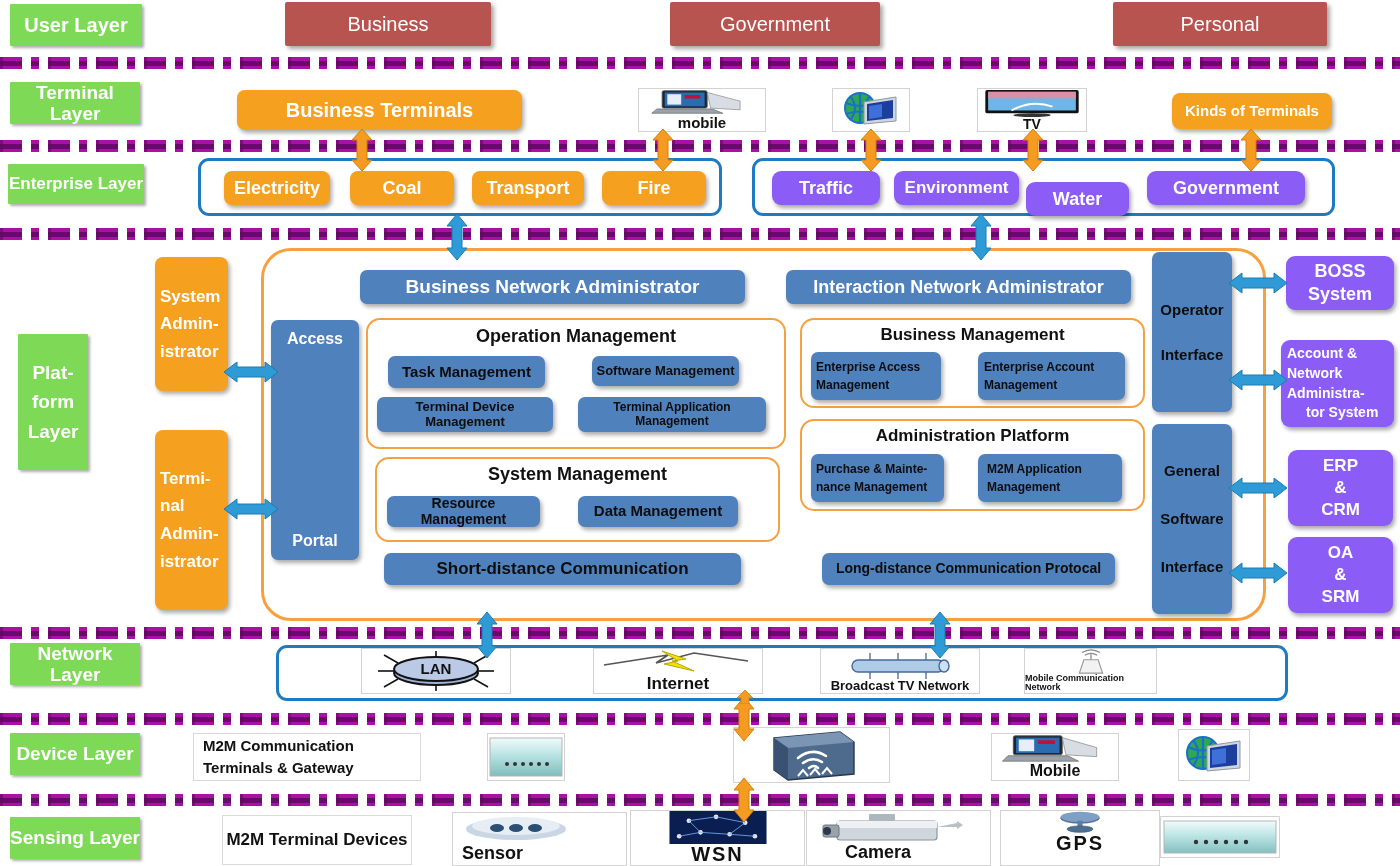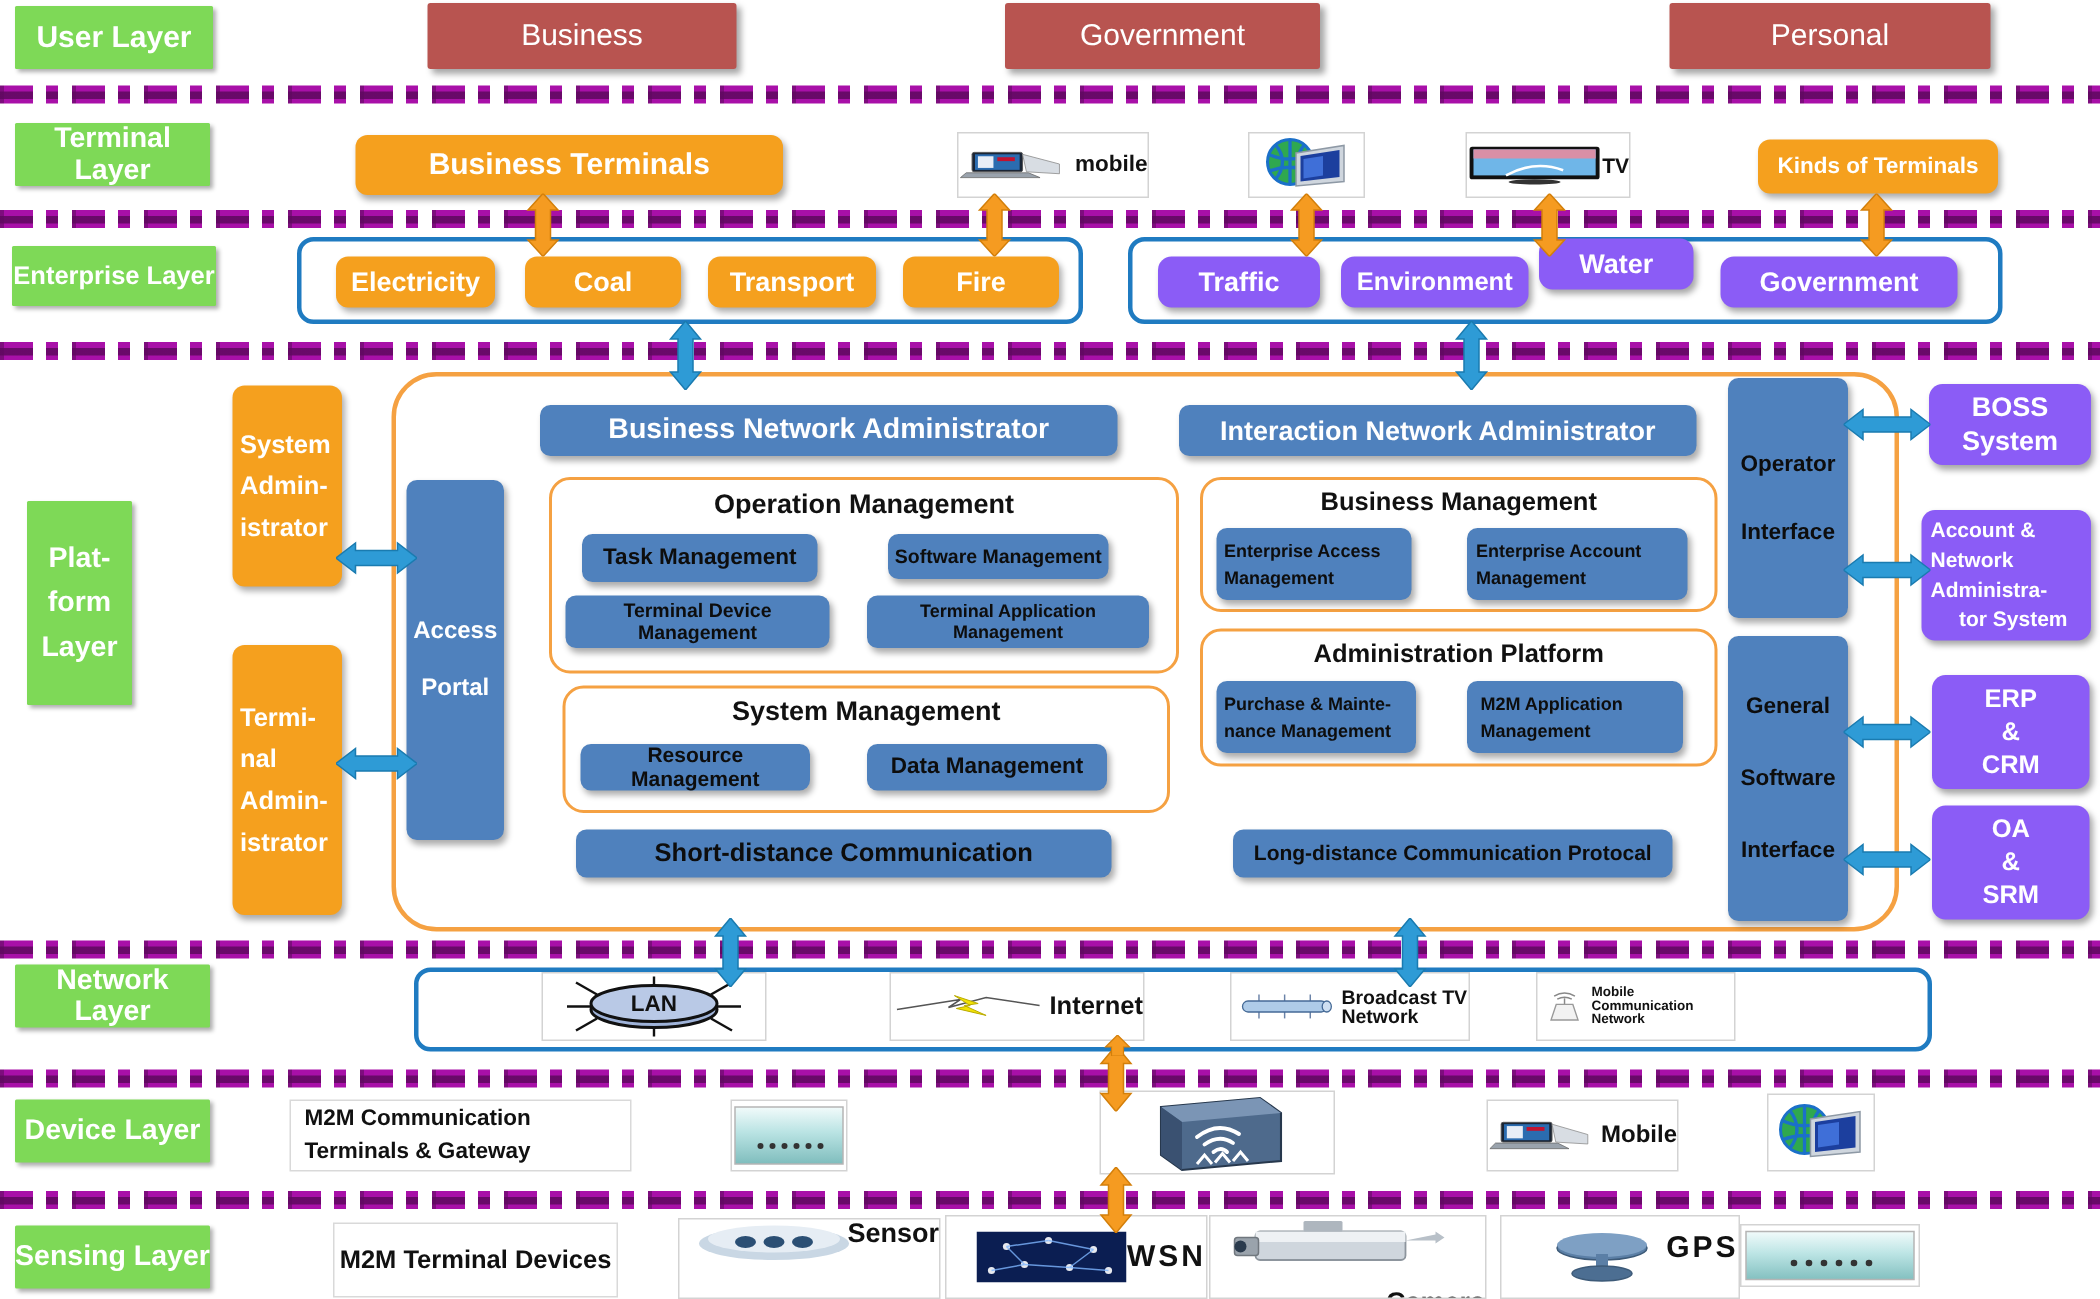--- a/index.html
+++ b/index.html
@@ -27,21 +27,21 @@
 
   .bluebox{background:#4F81BD;color:#ffffff;font-weight:bold;
            border-radius:7px;box-shadow:2px 3px 4px rgba(0,0,0,.33);}
   .bluebox.dark{color:#0d0d0d;text-shadow:none;}
 
   .whitepanel{background:#ffffff;border:3px solid #1F7BC1;border-radius:11px;}
   .orangepanel{background:#ffffff;border:2.5px solid #F5A142;border-radius:14px;}
   .orangepanel-big{background:transparent;border:3px solid #F5A142;border-radius:30px;}
 
   .iconcell{background:#ffffff;border:1px solid #d3d3d3;
-            display:flex;align-items:center;justify-content:flex-end;
+            display:flex;flex-direction:column;align-items:center;justify-content:flex-end;
             overflow:hidden;}
   .iconcell .cap{font-weight:bold;color:#111;line-height:1;}
 
   .plaincell{background:#ffffff;border:1px solid #d9d9d9;display:flex;
              align-items:center;justify-content:center;text-align:center;
              color:#111;font-weight:bold;}
 
   
   .sep{height:12px;
        background-image:
@@ -143,42 +143,42 @@
 
   <div class="abs whitepanel" style="left:198px;top:158px;width:524px;height:58px;"></div>
   <div class="abs box orangebox t18" style="left:224px;top:171px;width:106px;height:34px;">Electricity</div>
   <div class="abs box orangebox t18" style="left:350px;top:171px;width:104px;height:34px;">Coal</div>
   <div class="abs box orangebox t18" style="left:472px;top:171px;width:112px;height:34px;">Transport</div>
   <div class="abs box orangebox t18" style="left:602px;top:171px;width:104px;height:34px;text-align:center;">Fire</div>
 
   <div class="abs whitepanel" style="left:752px;top:158px;width:583px;height:58px;"></div>
   <div class="abs box purplebox t18" style="left:772px;top:171px;width:108px;height:34px;">Traffic</div>
   <div class="abs box purplebox t17" style="left:894px;top:171px;width:125px;height:34px;">Environment</div>
-  <div class="abs box purplebox t18" style="left:1026px;top:159px;width:103px;height:34px;">Water</div>
+  <div class="abs box purplebox t18" style="left:1026px;top:182px;width:103px;height:34px;">Water</div>
   <div class="abs box purplebox t18" style="left:1147px;top:171px;width:158px;height:34px;">Government</div>
 
   <div class="abs orangepanel-big" style="left:261px;top:248px;width:1005px;height:373px;"></div>
 
   <div class="abs orangebox" style="left:155px;top:257px;width:73px;height:134px;display:flex;flex-direction:column;
               align-items:flex-start;justify-content:center;font-size:17px;padding-left:5px;">
     <span style="line-height:1.62;">System</span>
     <span style="line-height:1.62;">Admin-</span>
     <span style="line-height:1.62;">istrator</span>
   </div>
 
   <div class="abs orangebox" style="left:155px;top:430px;width:73px;height:180px;display:flex;flex-direction:column;
               align-items:flex-start;justify-content:center;font-size:17px;padding-left:5px;">
     <span style="line-height:1.62;">Termi-</span>
     <span style="line-height:1.62;">nal</span>
     <span style="line-height:1.62;">Admin-</span>
     <span style="line-height:1.62;">istrator</span>
   </div>
 
-  <div class="abs bluebox" style="left:271px;top:320px;width:65px;height:240px;display:flex;flex-direction:column;
-              align-items:center;justify-content:center;font-size:16px;">
+  <div class="abs bluebox" style="left:271px;top:320px;width:88px;height:240px;display:flex;flex-direction:column;
+              align-items:center;justify-content:space-between;font-size:16px;">
     <span style="line-height:2.4;">Access</span>
     <span style="line-height:2.4;">Portal</span>
   </div>
 
   <div class="abs box bluebox t19" style="left:360px;top:270px;width:385px;height:34px;">Business Network Administrator</div>
 
   <div class="abs box bluebox t18" style="left:786px;top:270px;width:345px;height:34px;">Interaction Network Administrator</div>
 
   <div class="abs orangepanel" style="left:366px;top:318px;width:420px;height:131px;"></div>
   <div class="abs box t18" style="left:366px;top:325px;width:420px;height:22px;color:#111;font-weight:bold;">Operation Management</div>

